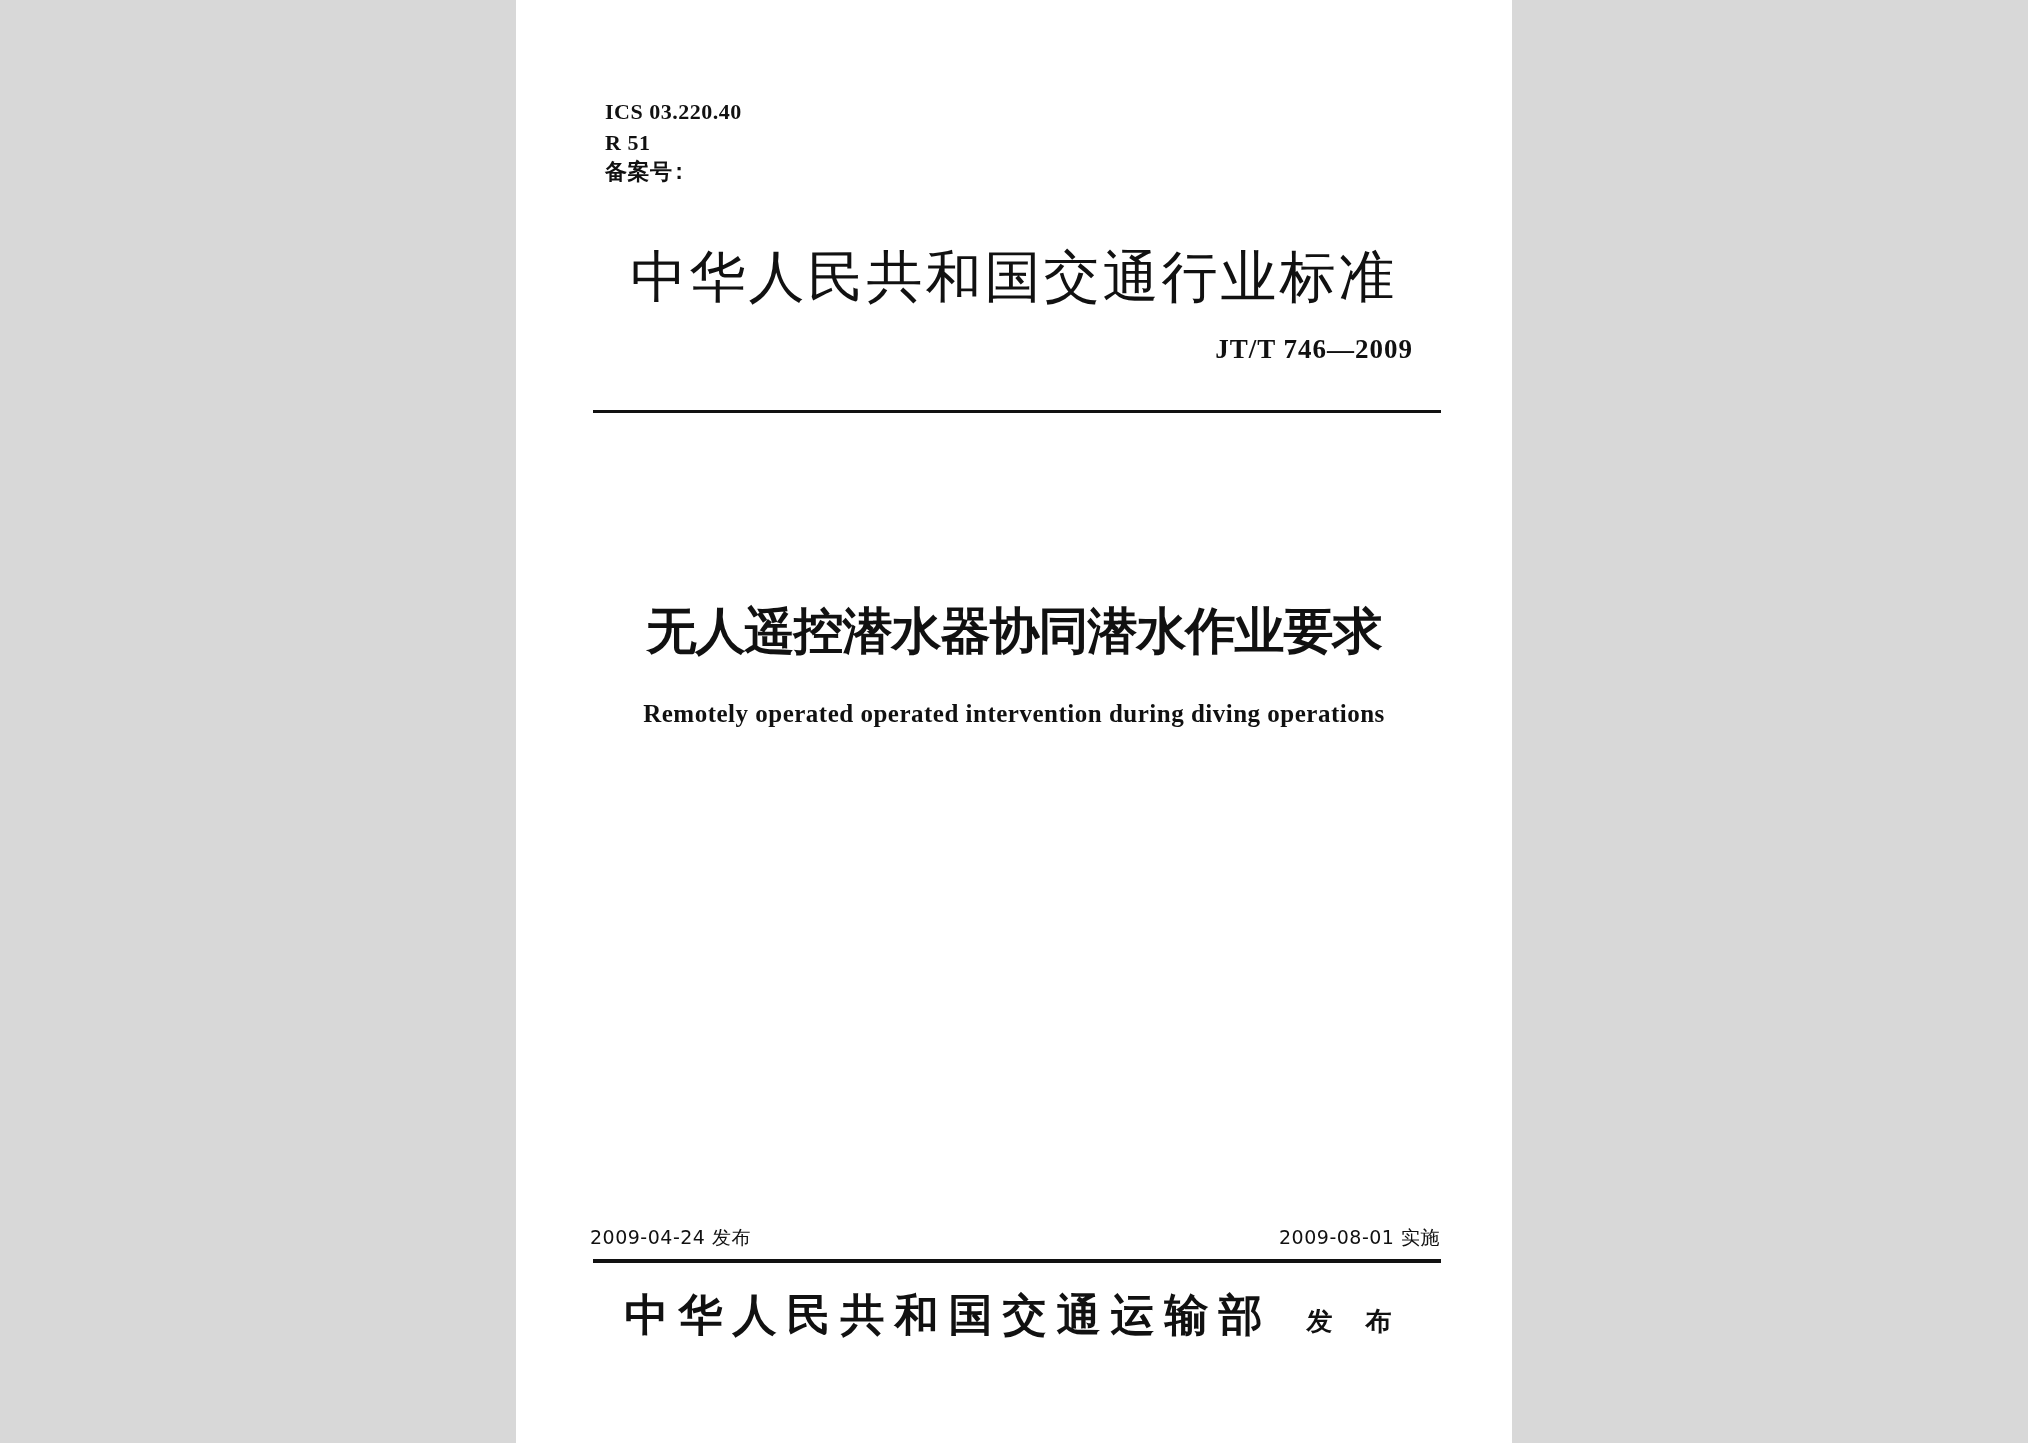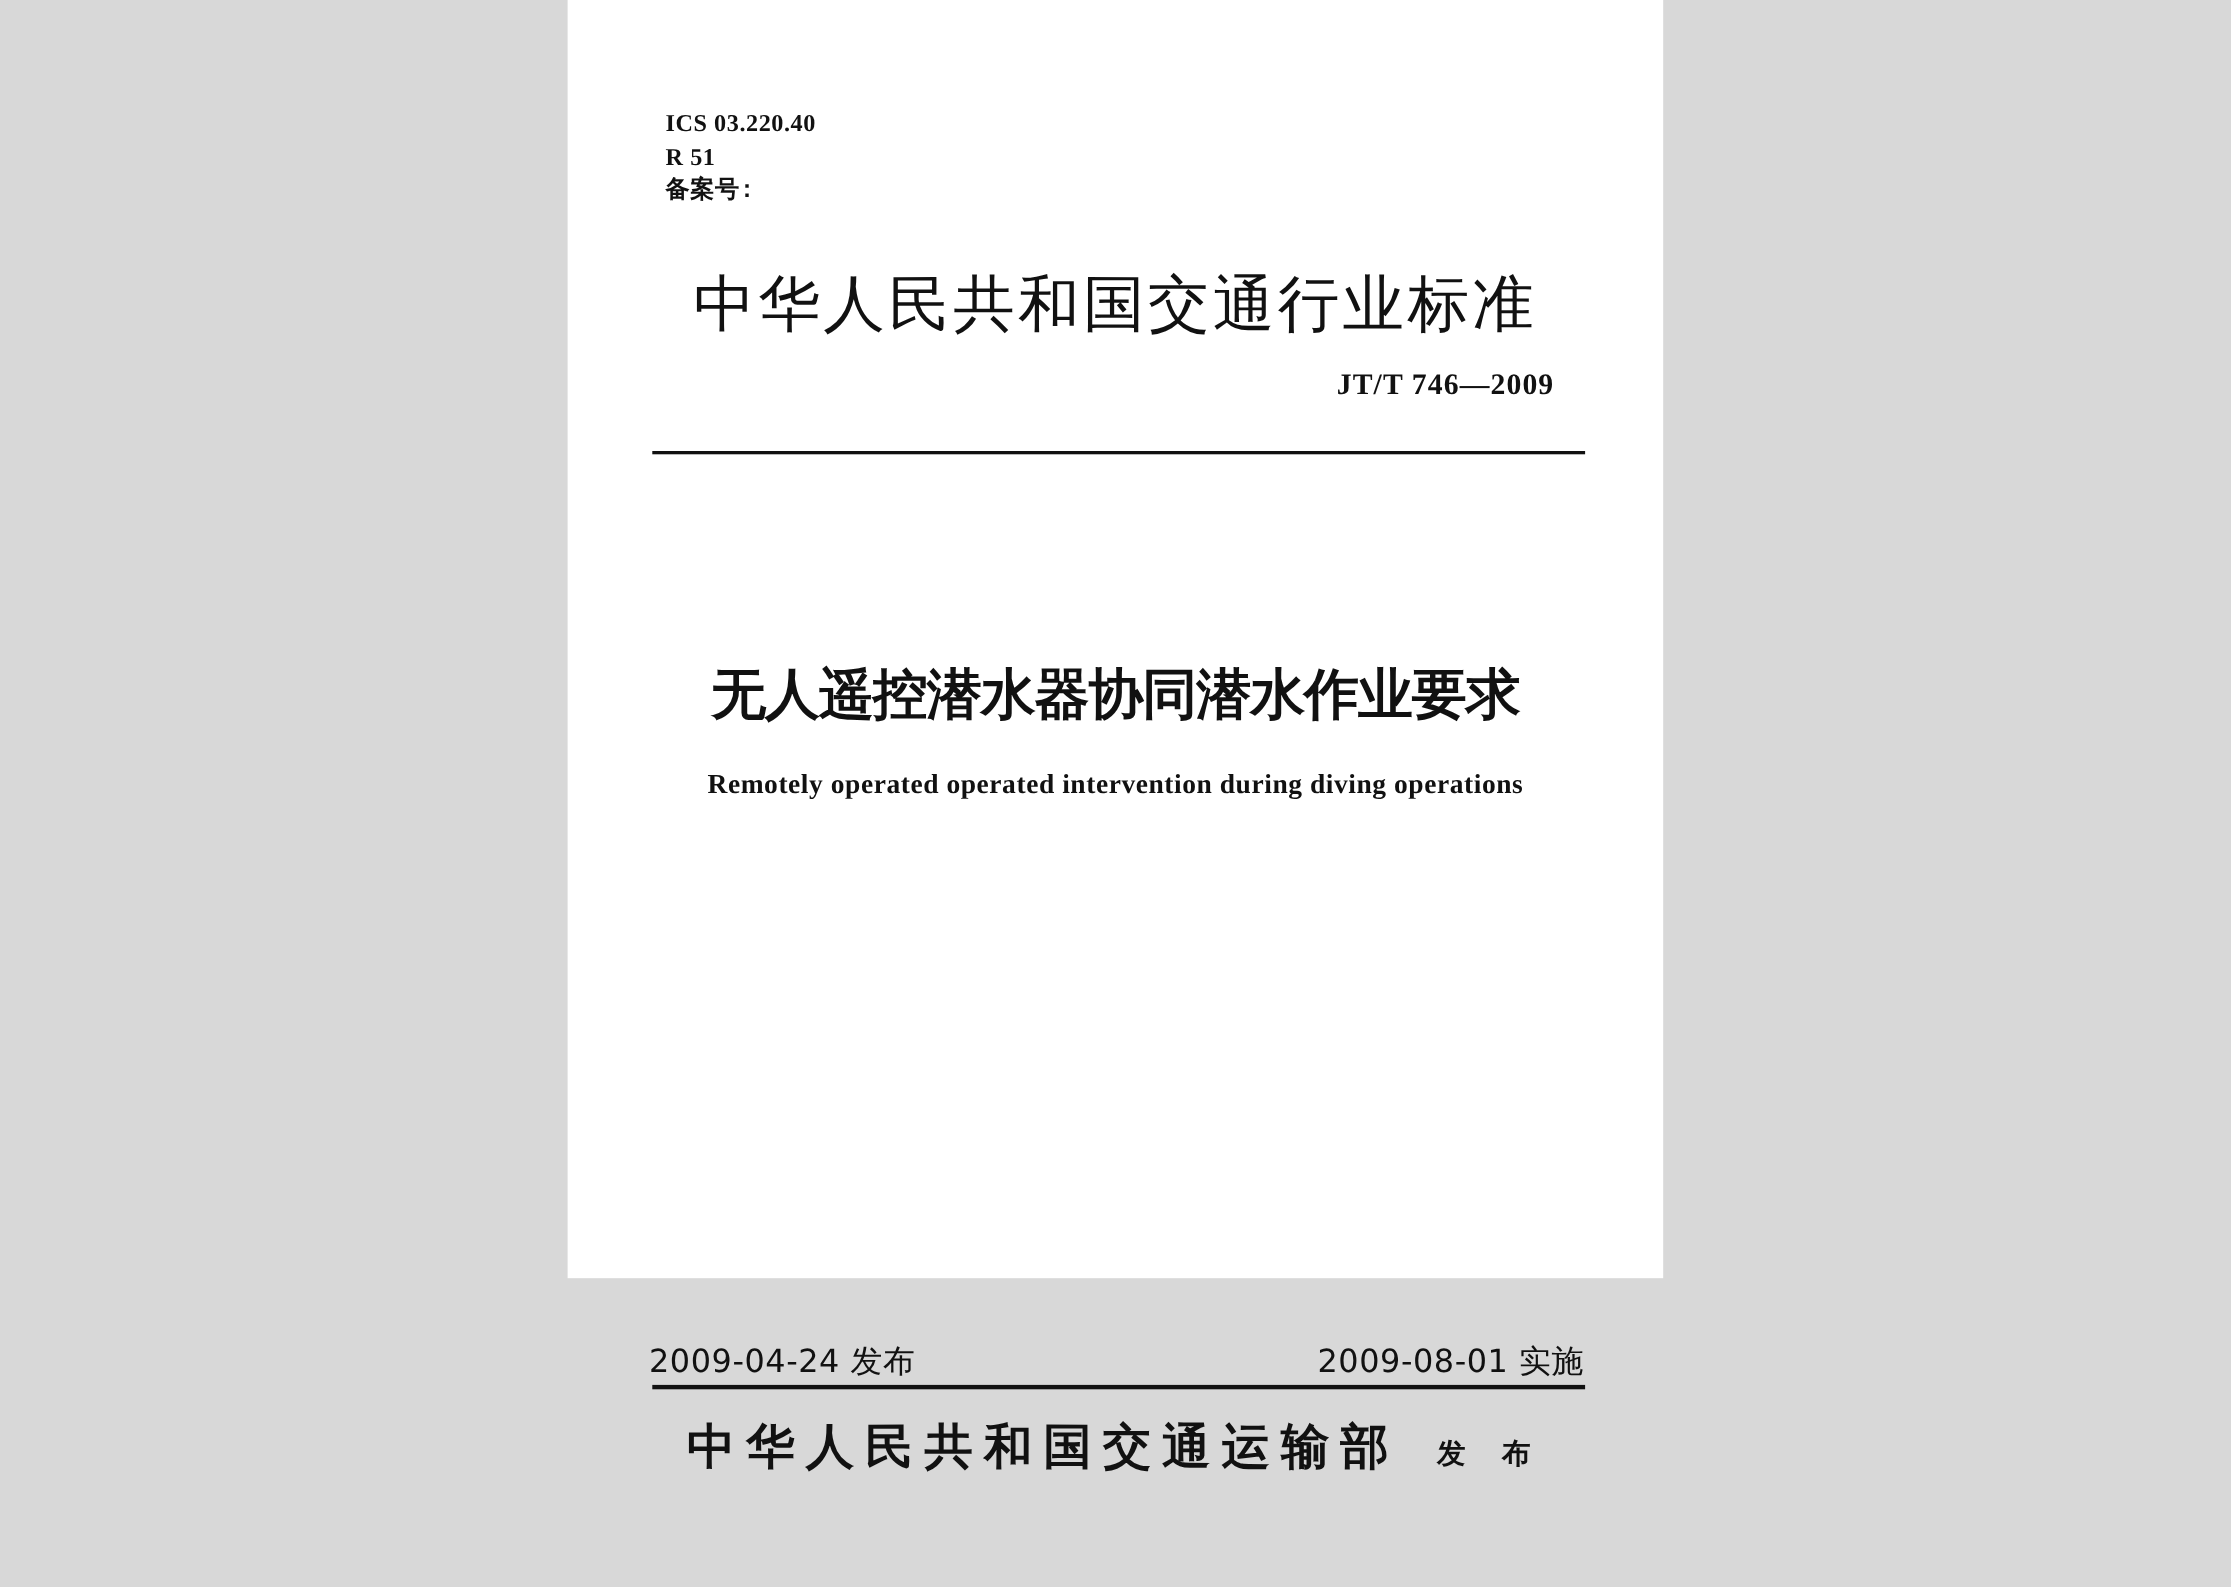--- a/index.html
+++ b/index.html
@@ -8,21 +8,21 @@
     width: 2028px;
     height: 1443px;
     background: #d8d8d8;
     overflow: hidden;
     font-family: "Liberation Sans", sans-serif;
     color: #111;
   }
   .paper {
     position: relative;
     width: 996px;
-    height: 1162px;
+    height: 1443px;
     margin: 0 auto;
     background: #ffffff;
   }
 
   
   .ics-block {
     position: absolute;
     left: 89px;
     top: 96px;
     font-size: 22px;
@@ -120,21 +120,21 @@
 
   
   .dates-row {
     position: absolute;
     left: 74px;
     right: 72px;
     top: 1221px;
     display: flex;
     justify-content: space-between;
     font-family: "DejaVu Sans", sans-serif;
-    font-size: 29px;
+    font-size: 19px;
     line-height: 32px;
     letter-spacing: 0.5px;
   }
 
   
   .publisher-row {
     position: absolute;
     left: 0;
     right: 0;
     top: 1294px;

